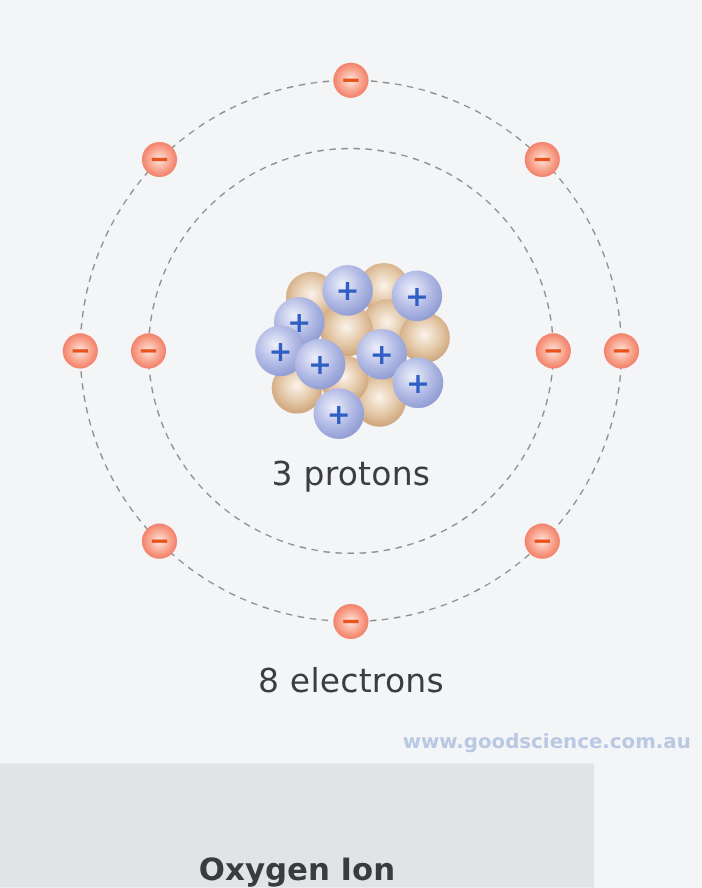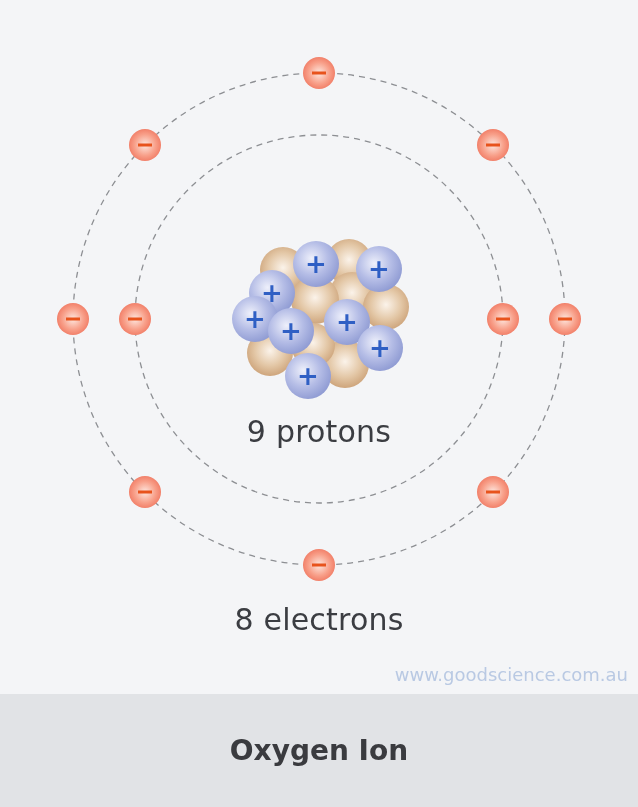--- a/index.html
+++ b/index.html
@@ -10,27 +10,27 @@
   }
   #diagram { position: absolute; left: 0; top: 0; }
   .label {
     position: absolute; left: 0; width: 638px; text-align: center;
     color: #3b3d42; font-size: 30px; letter-spacing: 0.2px;
   }
   #protons-label { top: 414px; }
   #electrons-label { top: 602px; }
   #watermark {
     position: absolute; right: 10px; top: 664px;
-    color: #b9c9e3; font-size: 18px; font-weight: normal;
+    color: #b9c9e3; font-size: 18px; font-weight: bold;
     font-family: "DejaVu Sans", sans-serif;
   }
   #footer {
-    position: absolute; left: 0; top: 694px; width: 638px; height: 113px;
+    position: absolute; left: 0; top: 694px; width: 540px; height: 113px;
     background: #e1e3e6;
-    display: flex; align-items: center; justify-content: center;
+    display: flex; align-items: flex-end; justify-content: center;
   }
   #title {
     font-size: 28px; font-weight: bold; color: #3a3b3f;
     font-family: "DejaVu Sans", sans-serif;
   }
 </style>
 </head>
 <body>
 
 <svg id="diagram" width="638" height="694" viewBox="0 0 638 694">
@@ -135,19 +135,19 @@
   <g>
       <circle cx="145" cy="492" r="16" fill="url(#gElectron)"></circle>
       <rect x="138" y="490.5" width="14" height="3" fill="#e8531c"></rect>
     </g>
   <g>
       <circle cx="493" cy="492" r="16" fill="url(#gElectron)"></circle>
       <rect x="486" y="490.5" width="14" height="3" fill="#e8531c"></rect>
     </g>
 </svg>
 
-<div id="protons-label" class="label">9 protons</div>
+<div id="protons-label" class="label">3 protons</div>
 <div id="electrons-label" class="label">8 electrons</div>
 <div id="watermark">www.goodscience.com.au</div>
 
 <div id="footer">
   <div id="title">Oxygen Ion</div>
 </div>
 
 </body></html>

